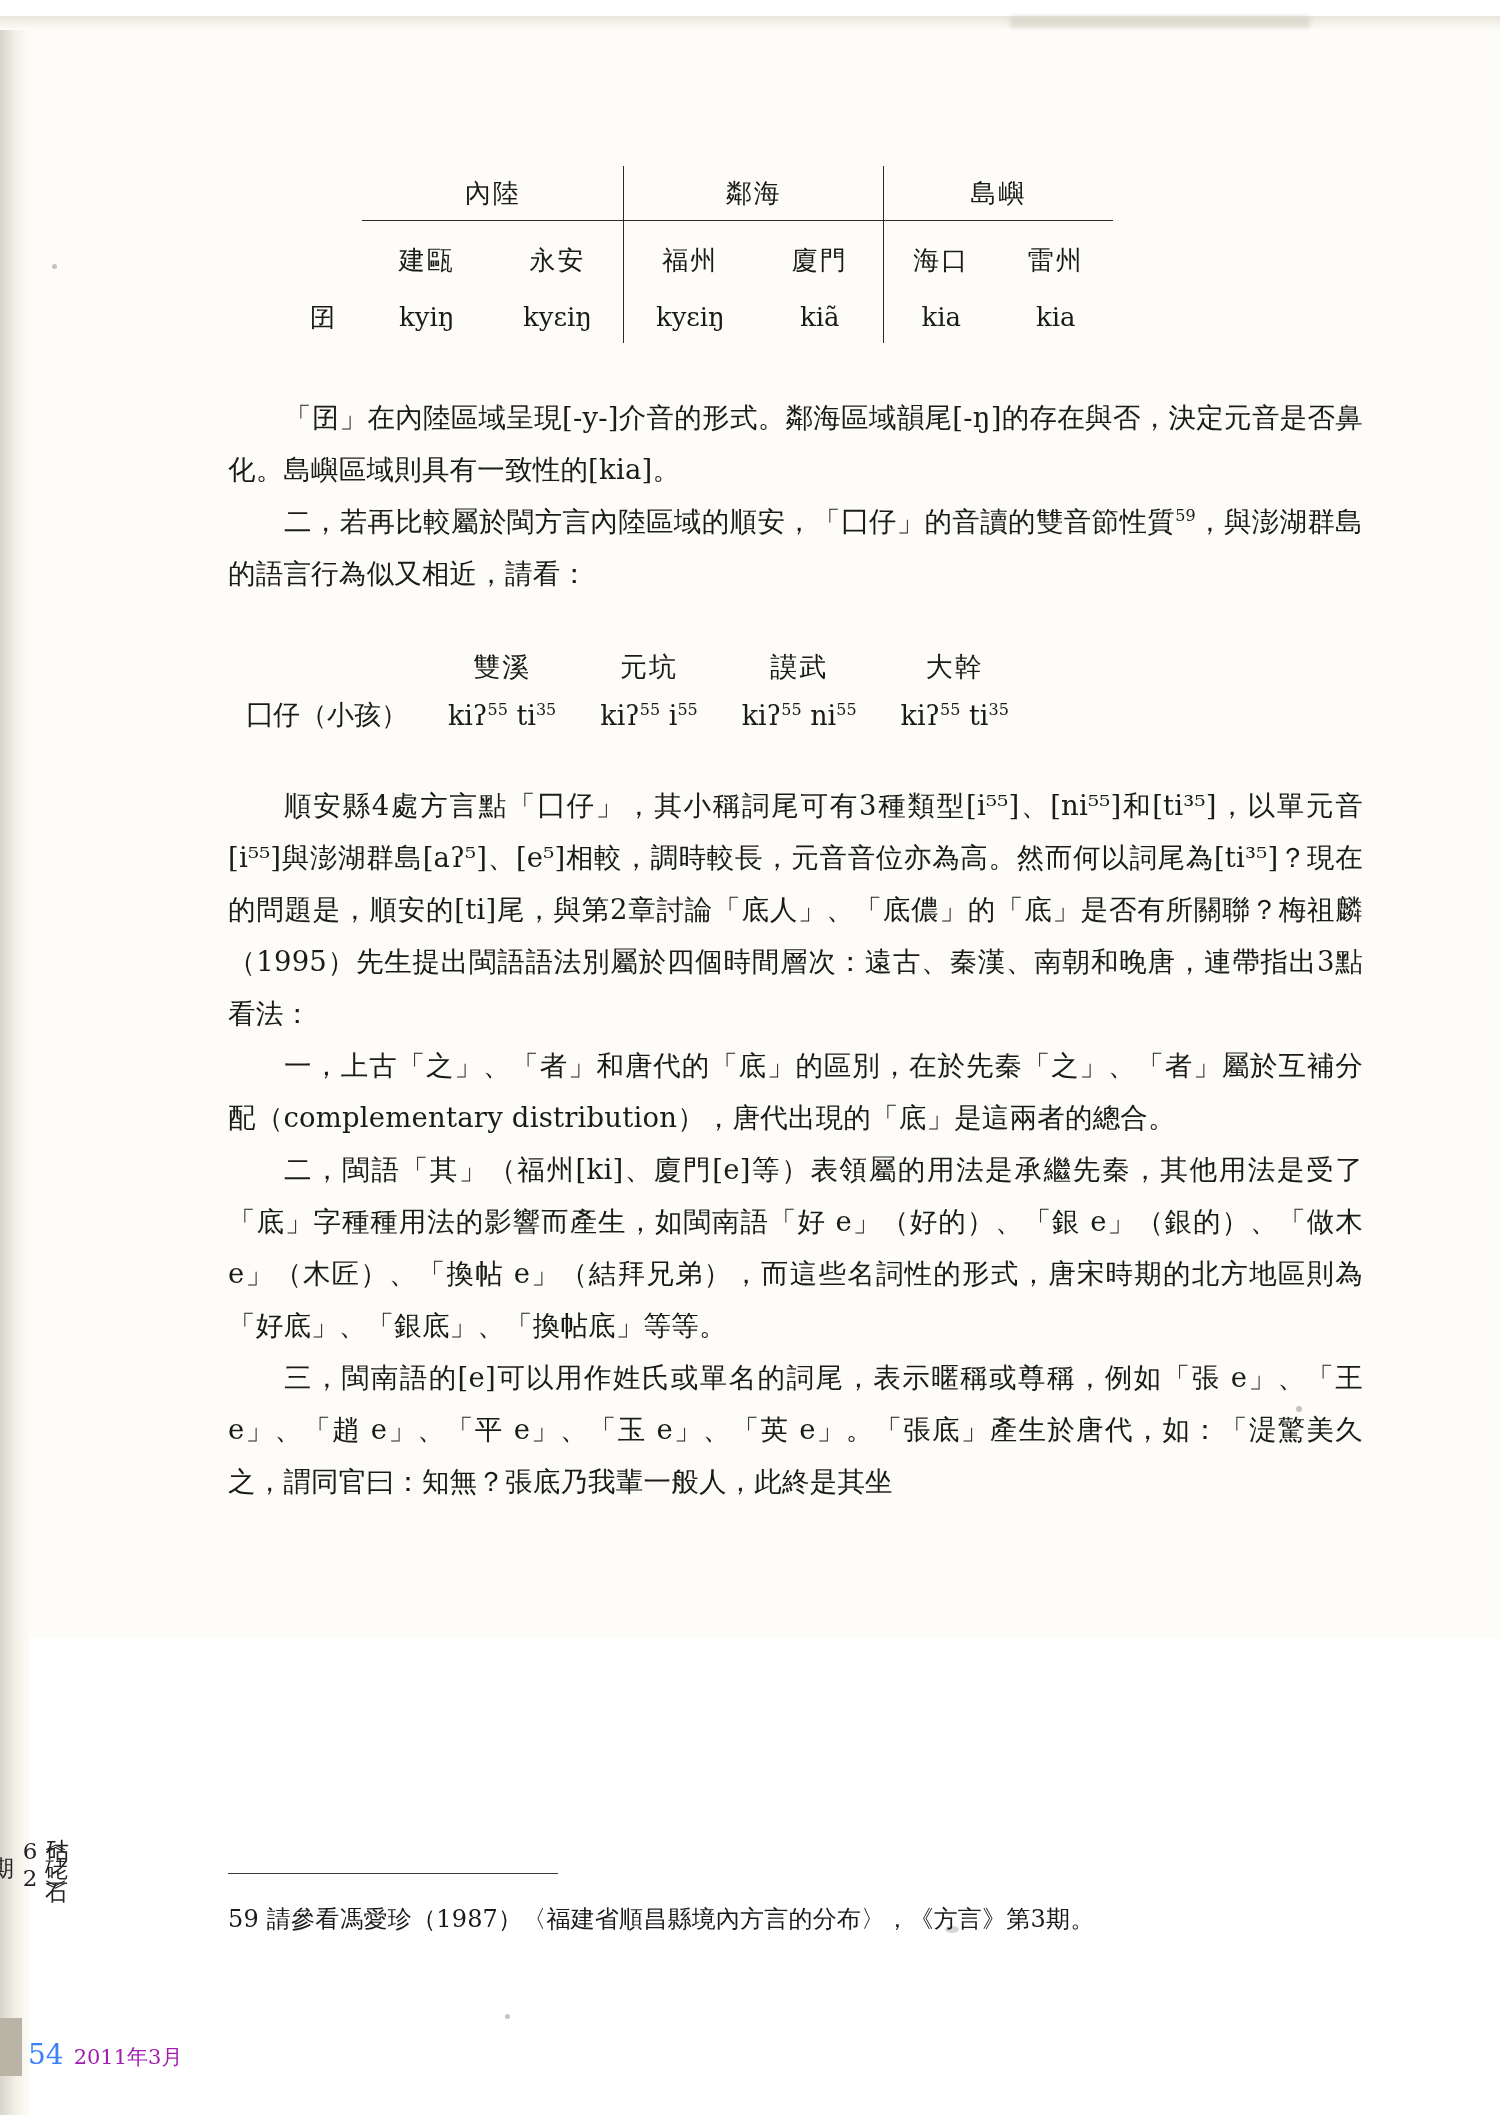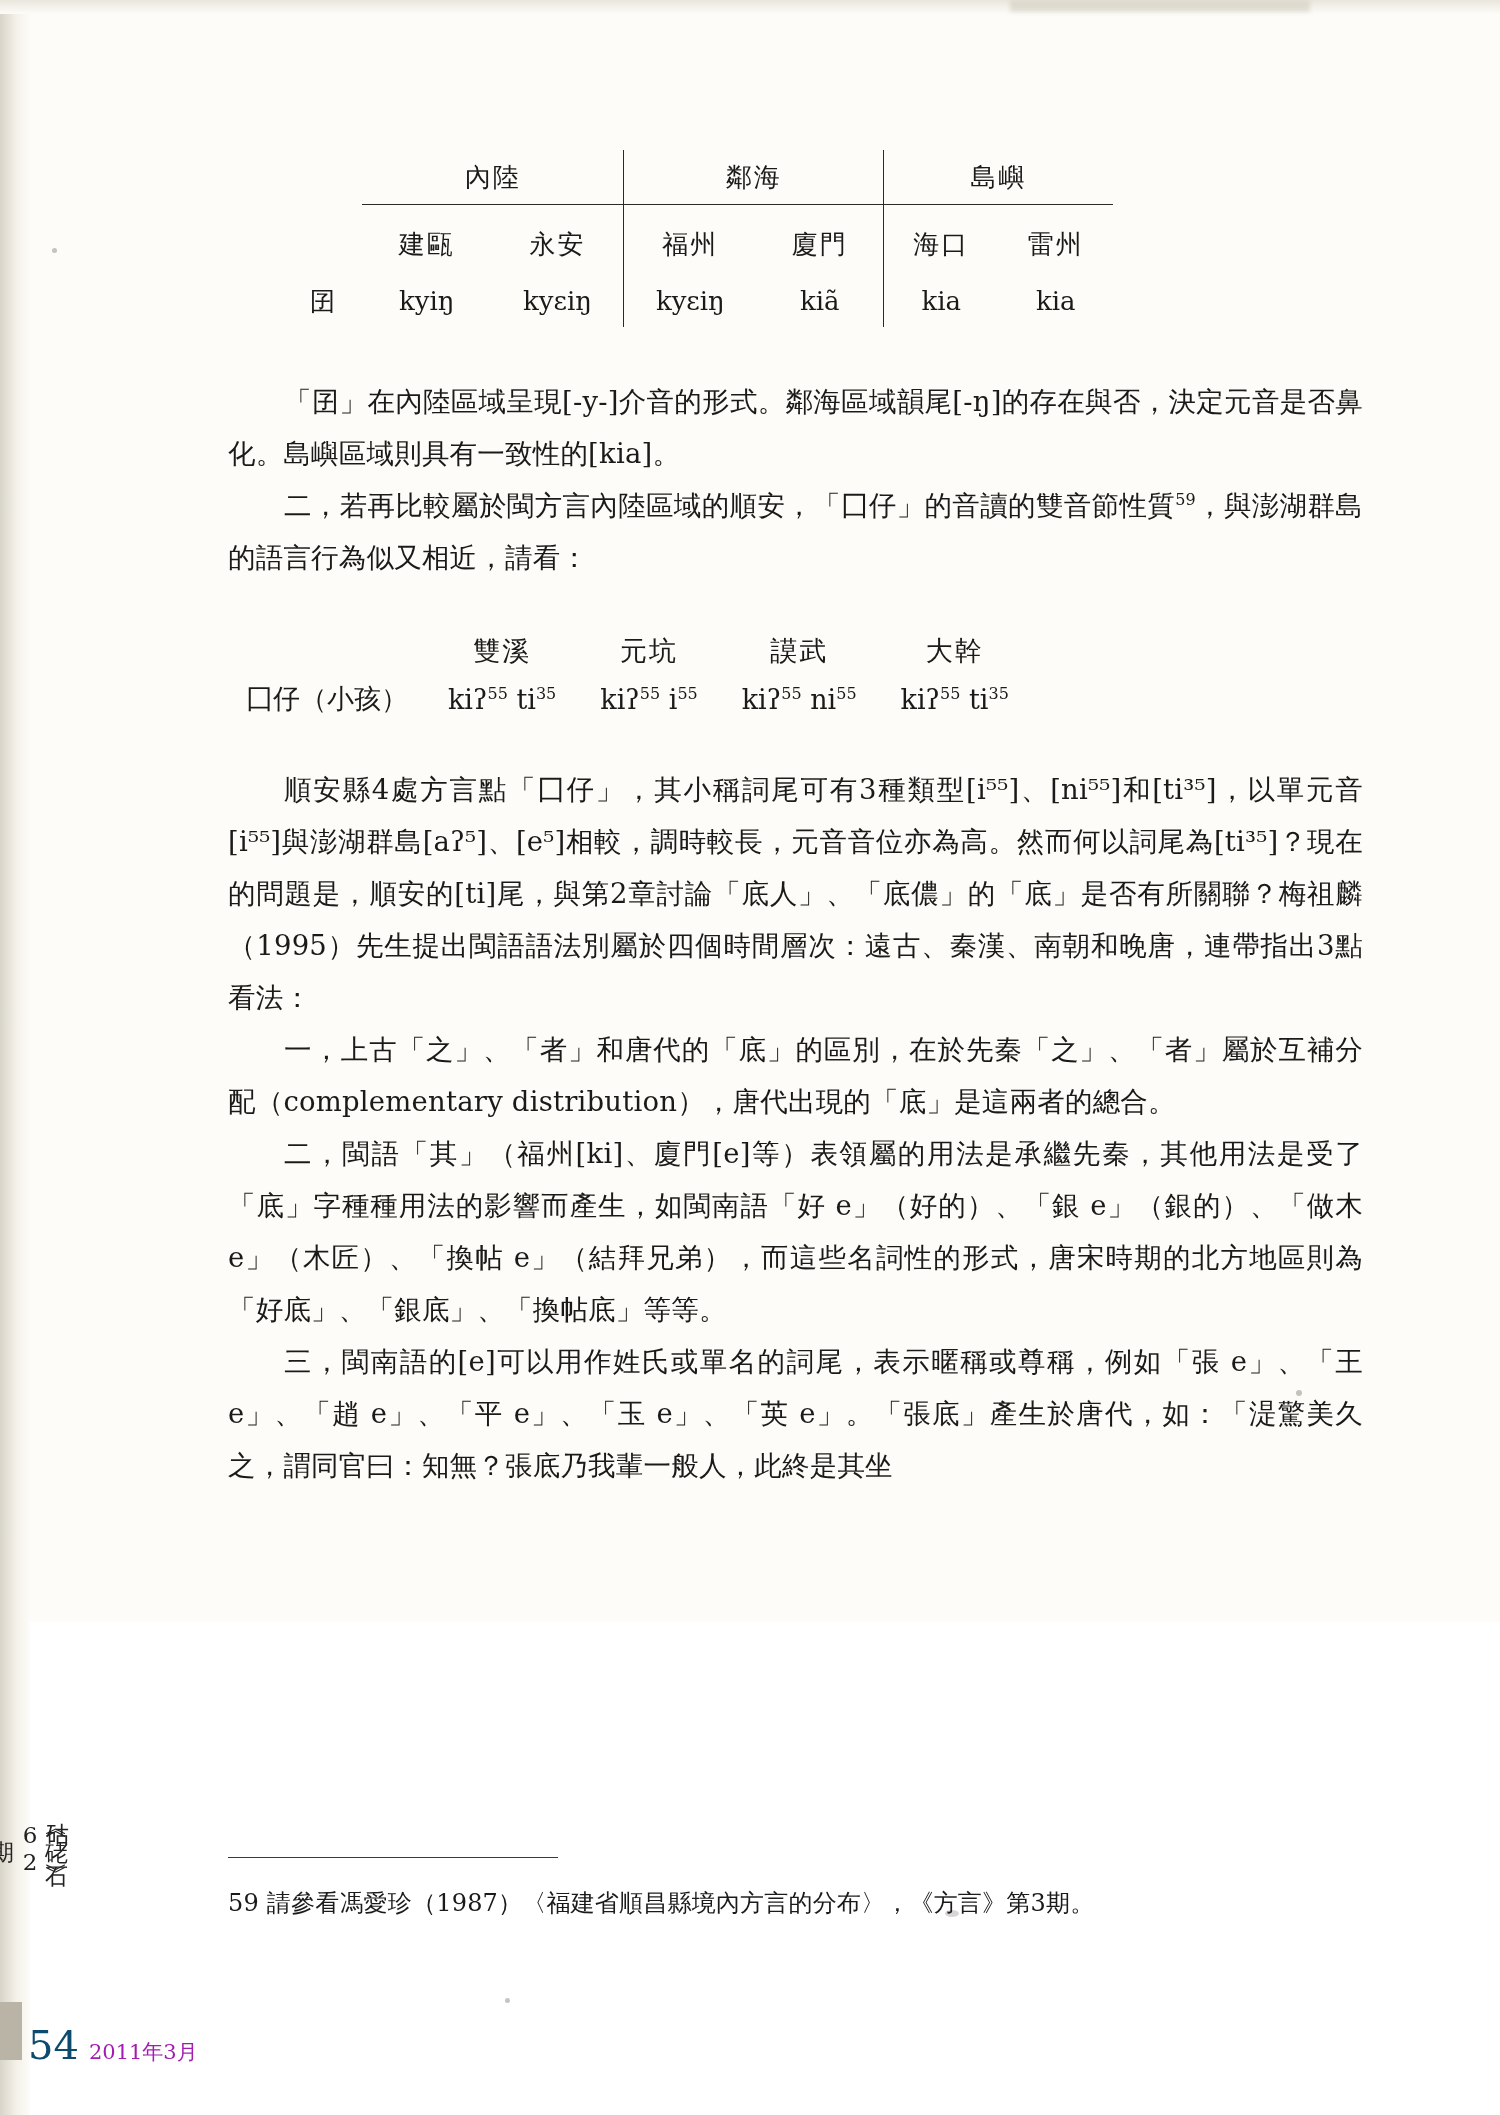--- a/index.html
+++ b/index.html
@@ -10,21 +10,21 @@
     width: 1500px;
     height: 2115px;
     background: #ffffff;
     font-family: "DejaVu Serif", "Liberation Serif", serif;
     color: #1a1a1a;
     position: relative;
     overflow: hidden;
   }
   .page {
     position: absolute;
-    left: 0; top: 0;
+    left: 0; top: 16px;
     width: 1500px;
     height: 1622px;
     background: #fdfcf8;
   }
   
   .edge-left {
     position: absolute;
     left: 0; top: 0;
     width: 30px; height: 2115px;
     background: linear-gradient(to right, #d8d4c8 0%, #f3f1e9 55%, #fdfcf8 100%);
@@ -166,22 +166,22 @@
   }
   .page-foot {
     position: absolute;
     left: 28px;
     top: 2022px;
     display: flex;
     align-items: baseline;
     gap: 10px;
   }
   .page-foot .num {
-    font-size: 40px;
-    color: #0c4a6e;
+    font-size: 28px;
+    color: #3b82f6;
   }
   .page-foot .date {
     font-size: 21px;
     color: #a21caf;
   }
   .foot-block {
     position: absolute;
     left: 0px;
     top: 2002px;
     width: 22px;

